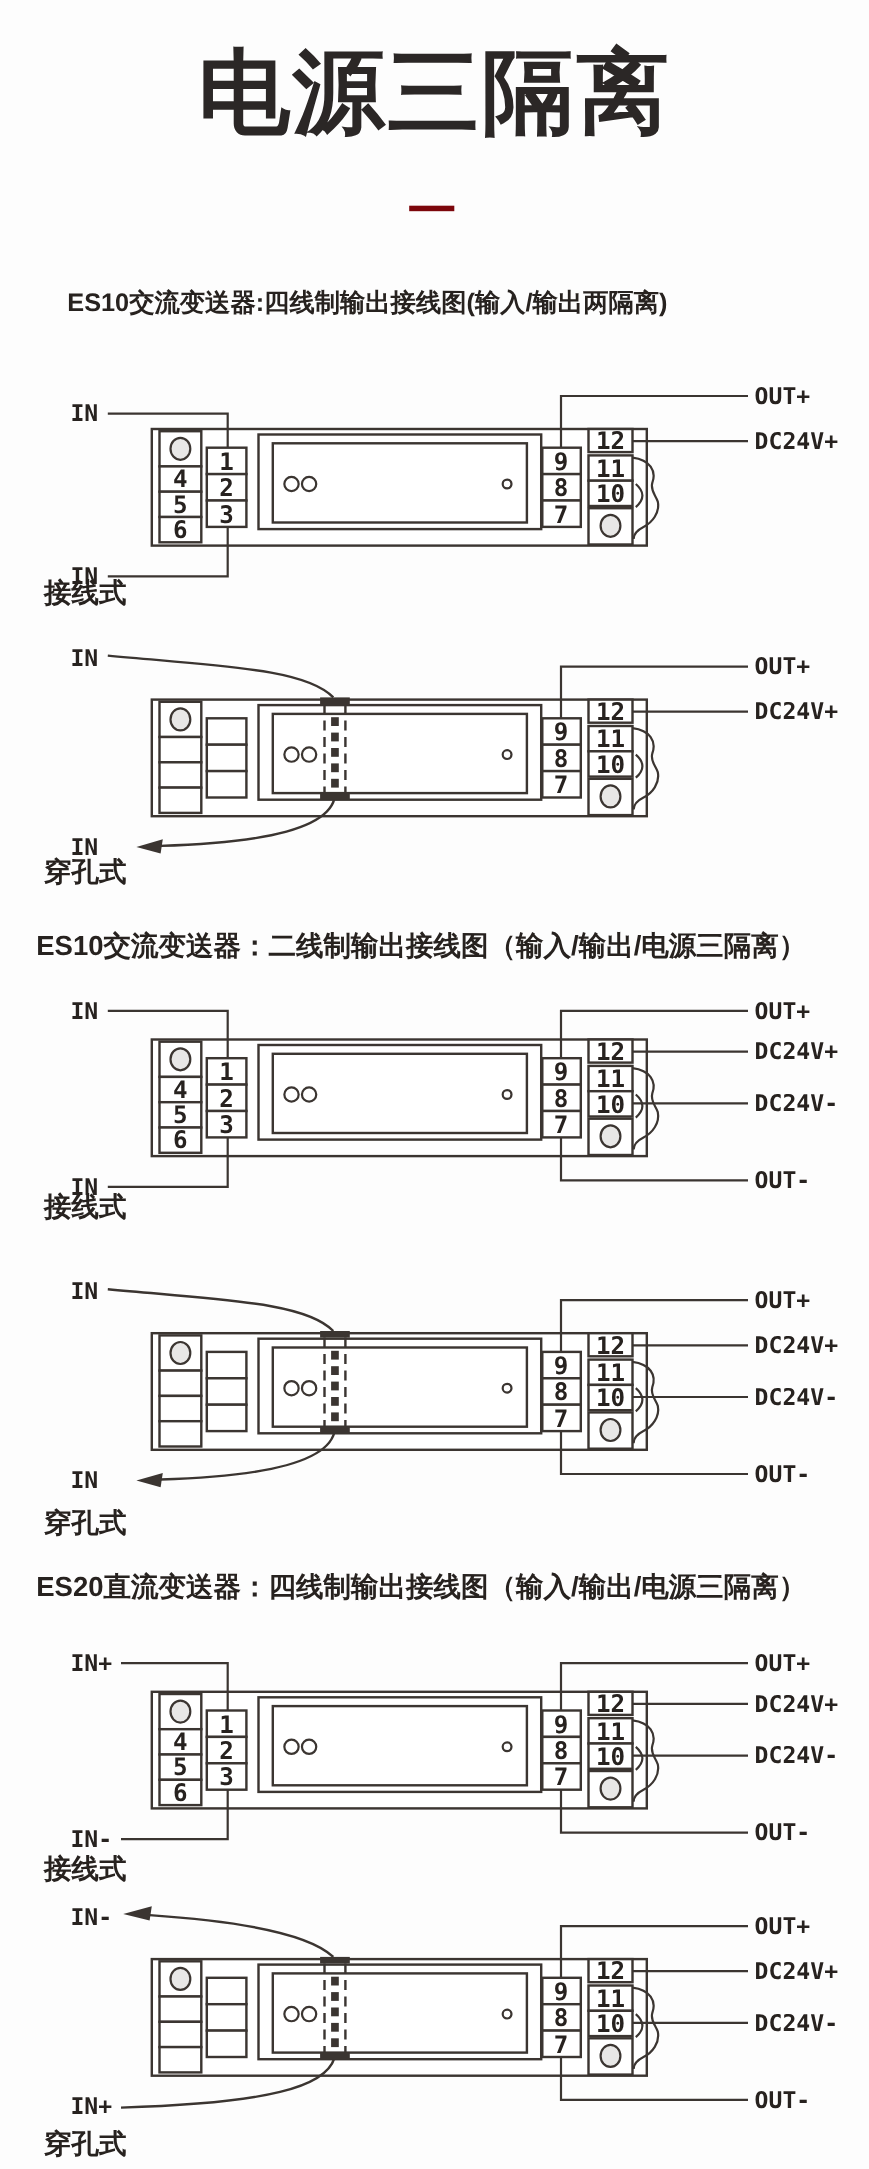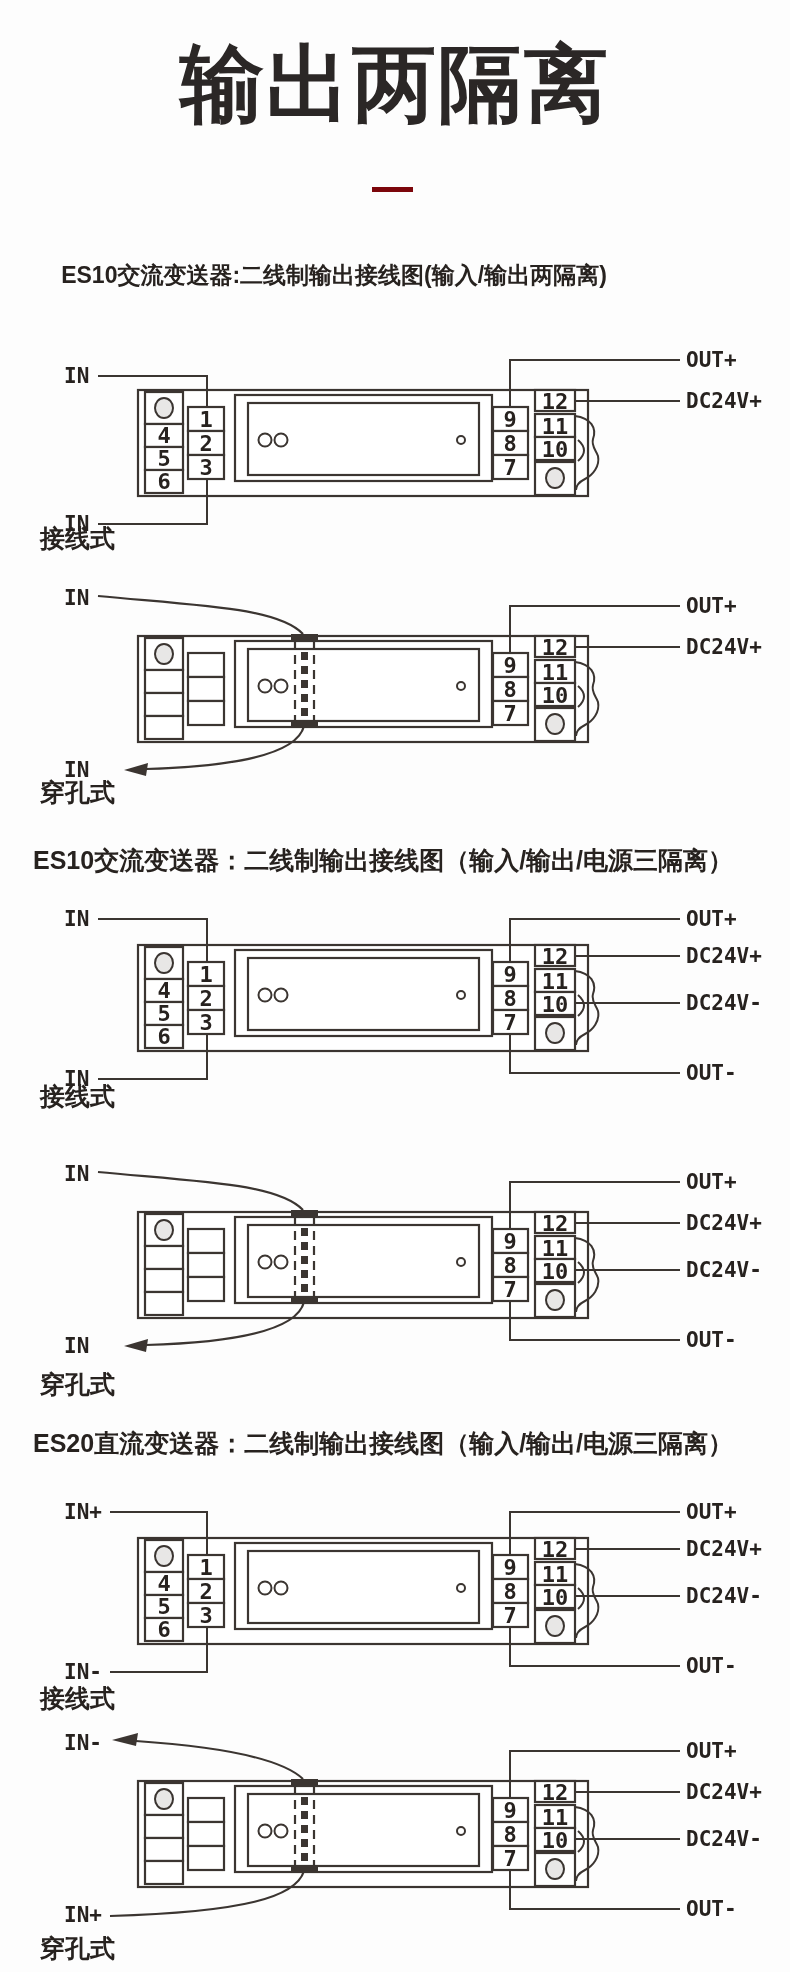--- a/index.html
+++ b/index.html
@@ -14,25 +14,25 @@
   .s2{left:0;width:766px;font-size:25px;line-height:30px;}
   .caption{position:absolute;left:40px;width:690px;text-align:left;
            font-size:25px;font-weight:bold;color:#27221f;}
   svg.diagram{position:absolute;left:40px;width:720px;height:210px;overflow:visible;}
 </style>
 </head>
 <body>
 
 <div class="page" style="background: rgb(253, 253, 253);">
 
-  <div class="title">输出两隔离</div>
+  <div class="title">电源三隔离</div>
   <div class="dash" style="background: rgb(124, 6, 11);"></div>
 
   <div class="heading s1">
-    <div>ES10交流变送器:二线制输出接线图(输入/输出两隔离)</div>
+    <div>ES10交流变送器:四线制输出接线图(输入/输出两隔离)</div>
   </div>
 
   <svg class="diagram" style="top:346px" viewBox="0 0 720 210">
       <rect x="98" y="44" width="450" height="106" fill="#fff" stroke="#3b3531" stroke-width="2.2"></rect>
       <rect x="195" y="49" width="257" height="86" fill="#fff" stroke="#3b3531" stroke-width="2.2"></rect>
       <rect x="208" y="57" width="231" height="72" fill="#fff" stroke="#3b3531" stroke-width="2.2"></rect>
       <circle cx="225" cy="94" r="6.5" fill="none" stroke="#3b3531" stroke-width="2"></circle>
       <circle cx="241" cy="94" r="6.5" fill="none" stroke="#3b3531" stroke-width="2"></circle>
       <circle cx="421" cy="94" r="4" fill="none" stroke="#3b3531" stroke-width="2"></circle>
       <path d="M 58 30 H 167 V 61" fill="none" stroke="#3b3531" stroke-width="2"></path>
@@ -243,21 +243,21 @@
       <rect x="261" y="134" width="7" height="8" fill="#3b3531"></rect>
       <text x="24" y="31" fill="#27221f" font-size="21" font-weight="bold" text-anchor="start" font-family="&quot;DejaVu Sans Mono&quot;,&quot;Liberation Mono&quot;,monospace">IN</text>
       <text x="24" y="203" fill="#27221f" font-size="21" font-weight="bold" text-anchor="start" font-family="&quot;DejaVu Sans Mono&quot;,&quot;Liberation Mono&quot;,monospace">IN</text>
       <text x="646" y="39" fill="#27221f" font-size="21" font-weight="bold" text-anchor="start" font-family="&quot;DejaVu Sans Mono&quot;,&quot;Liberation Mono&quot;,monospace">OUT+</text>
       <text x="646" y="80" fill="#27221f" font-size="21" font-weight="bold" text-anchor="start" font-family="&quot;DejaVu Sans Mono&quot;,&quot;Liberation Mono&quot;,monospace">DC24V+</text>
       <text x="646" y="127" fill="#27221f" font-size="21" font-weight="bold" text-anchor="start" font-family="&quot;DejaVu Sans Mono&quot;,&quot;Liberation Mono&quot;,monospace">DC24V-</text>
       <text x="646" y="197" fill="#27221f" font-size="21" font-weight="bold" text-anchor="start" font-family="&quot;DejaVu Sans Mono&quot;,&quot;Liberation Mono&quot;,monospace">OUT-</text>
     </svg>
   <div class="caption" style="top:1368px">穿孔式</div>
 
-  <div class="heading s2" style="top:1428px">ES20直流变送器：二线制输出接线图（输入/输出/电源三隔离）</div>
+  <div class="heading s2" style="top:1428px">ES20直流变送器：四线制输出接线图（输入/输出/电源三隔离）</div>
 
   <svg class="diagram" style="top:1482px" viewBox="0 0 720 210">
       <rect x="98" y="56" width="450" height="106" fill="#fff" stroke="#3b3531" stroke-width="2.2"></rect>
       <rect x="195" y="61" width="257" height="86" fill="#fff" stroke="#3b3531" stroke-width="2.2"></rect>
       <rect x="208" y="69" width="231" height="72" fill="#fff" stroke="#3b3531" stroke-width="2.2"></rect>
       <circle cx="225" cy="106" r="6.5" fill="none" stroke="#3b3531" stroke-width="2"></circle>
       <circle cx="241" cy="106" r="6.5" fill="none" stroke="#3b3531" stroke-width="2"></circle>
       <circle cx="421" cy="106" r="4" fill="none" stroke="#3b3531" stroke-width="2"></circle>
       <path d="M 70 30 H 167 V 73" fill="none" stroke="#3b3531" stroke-width="2"></path>
       <path d="M 70 190 H 167 V 145" fill="none" stroke="#3b3531" stroke-width="2"></path>

